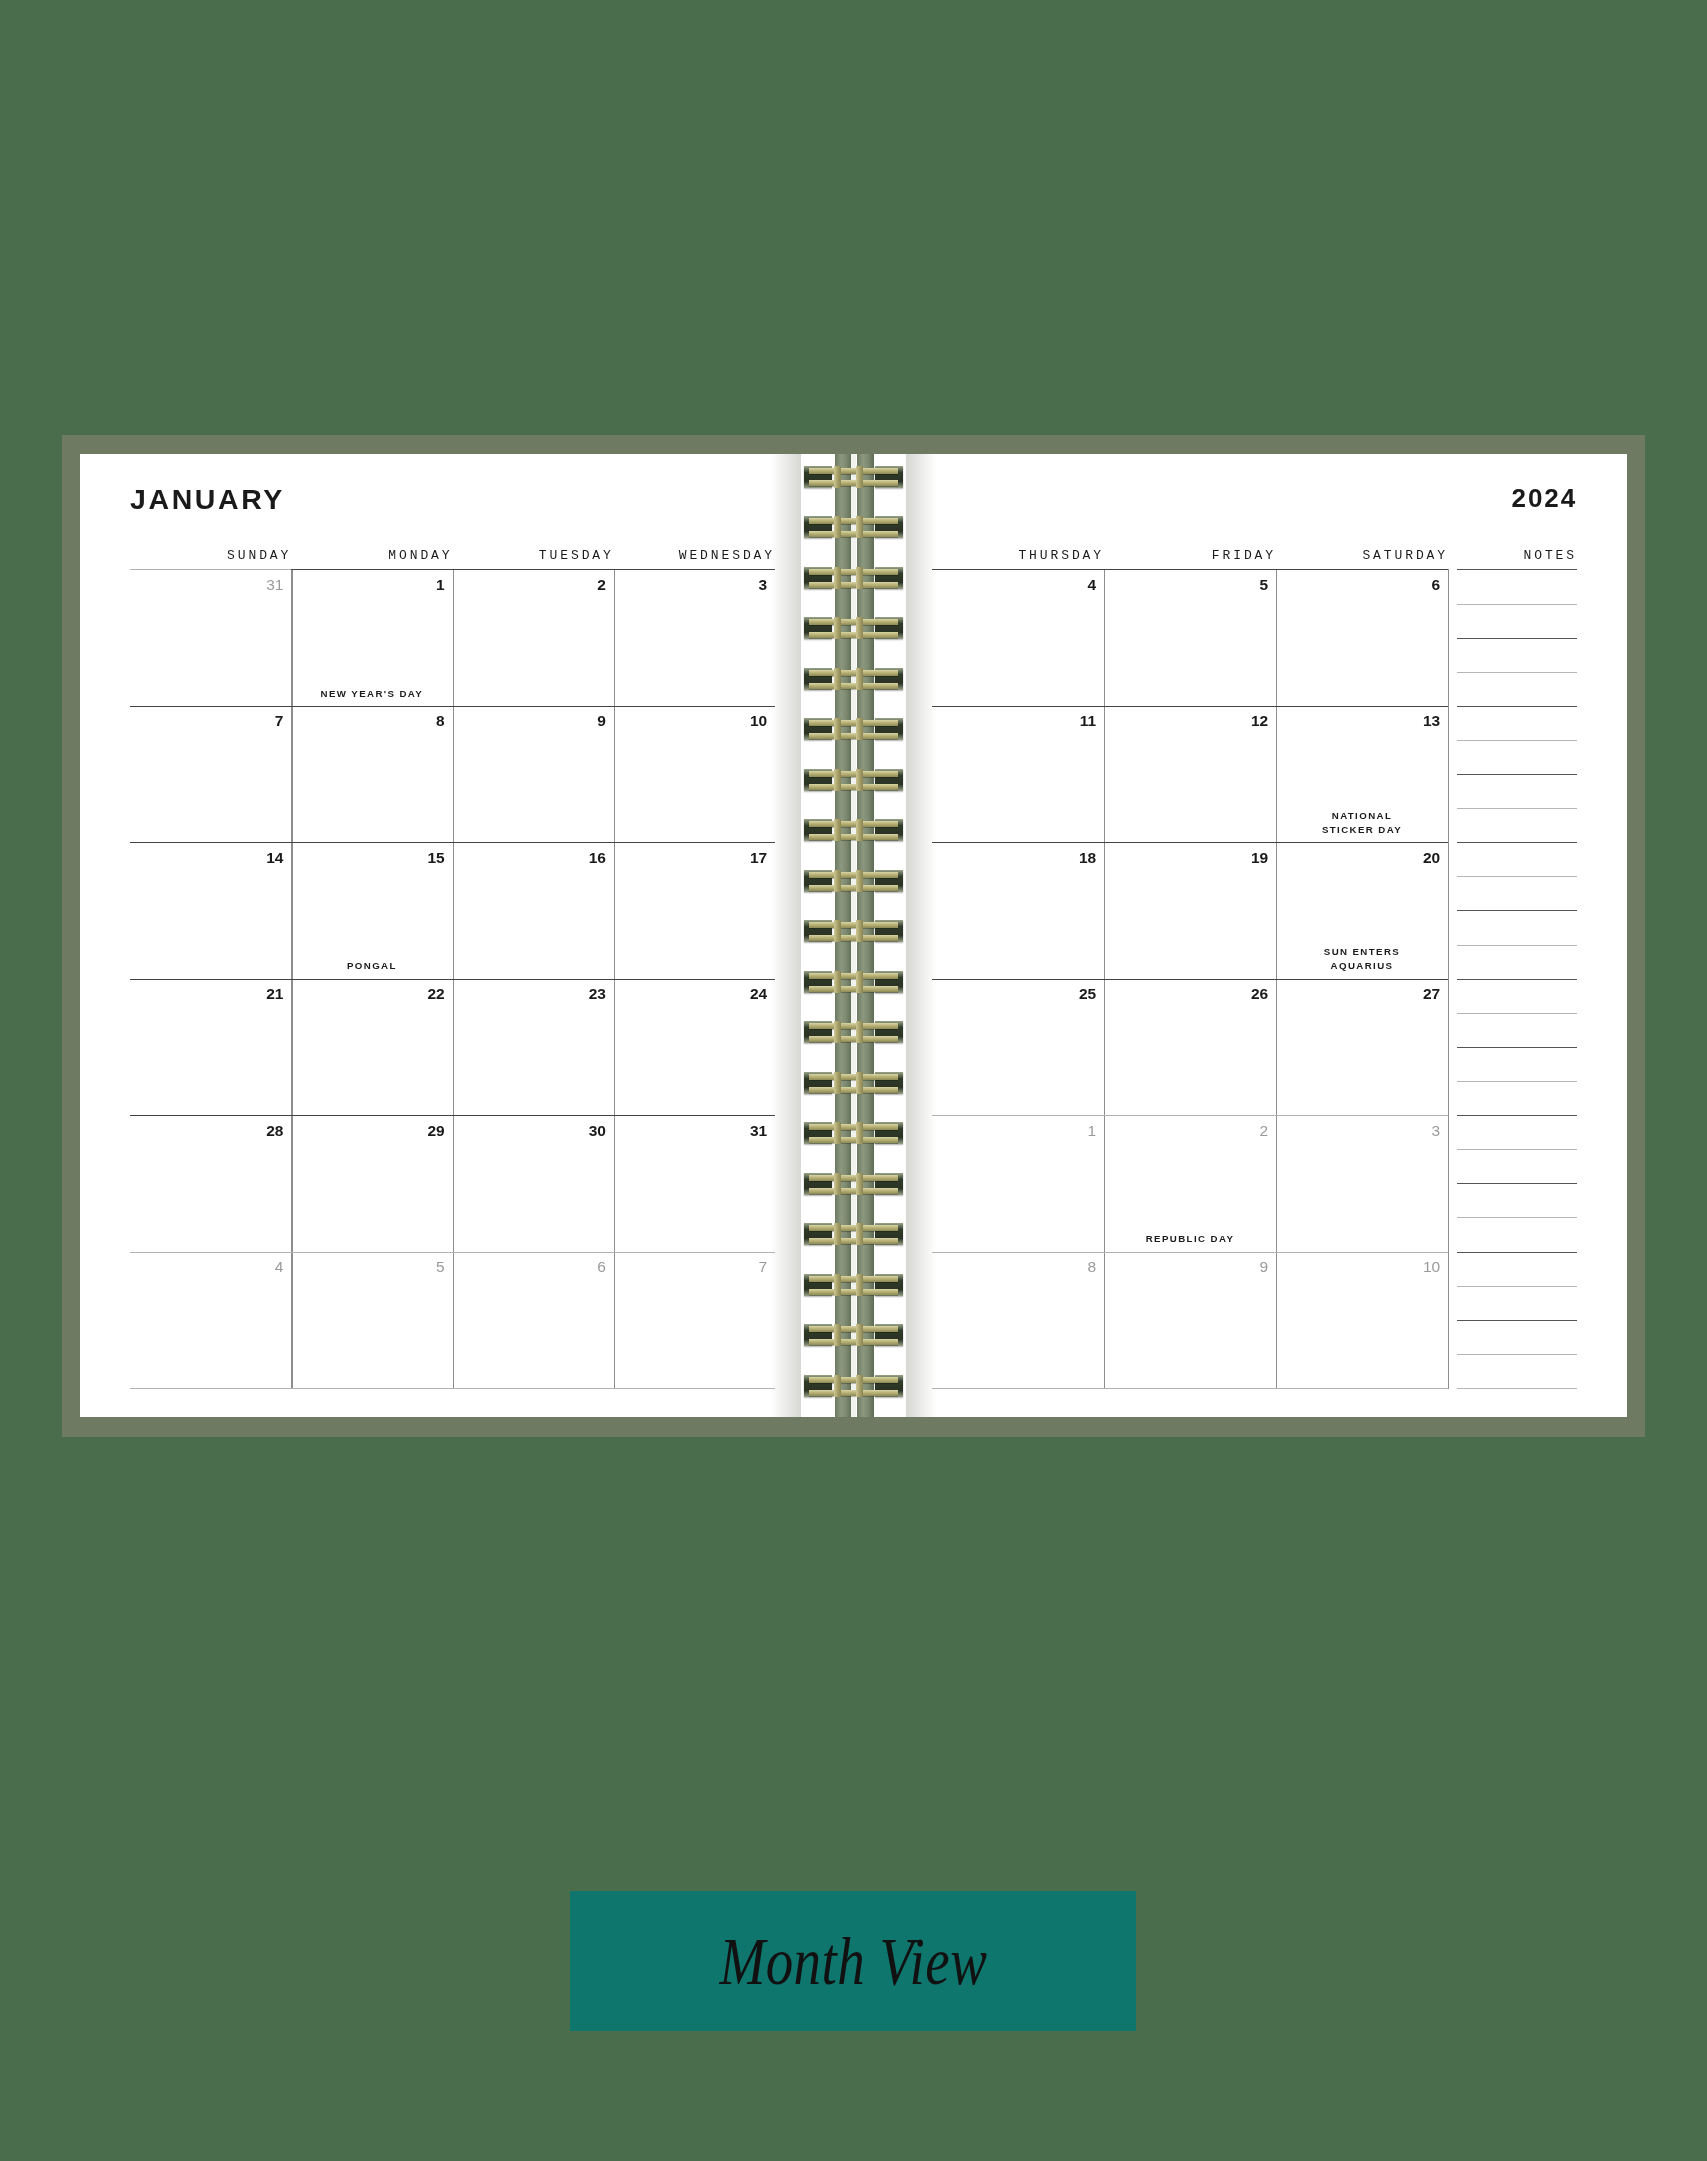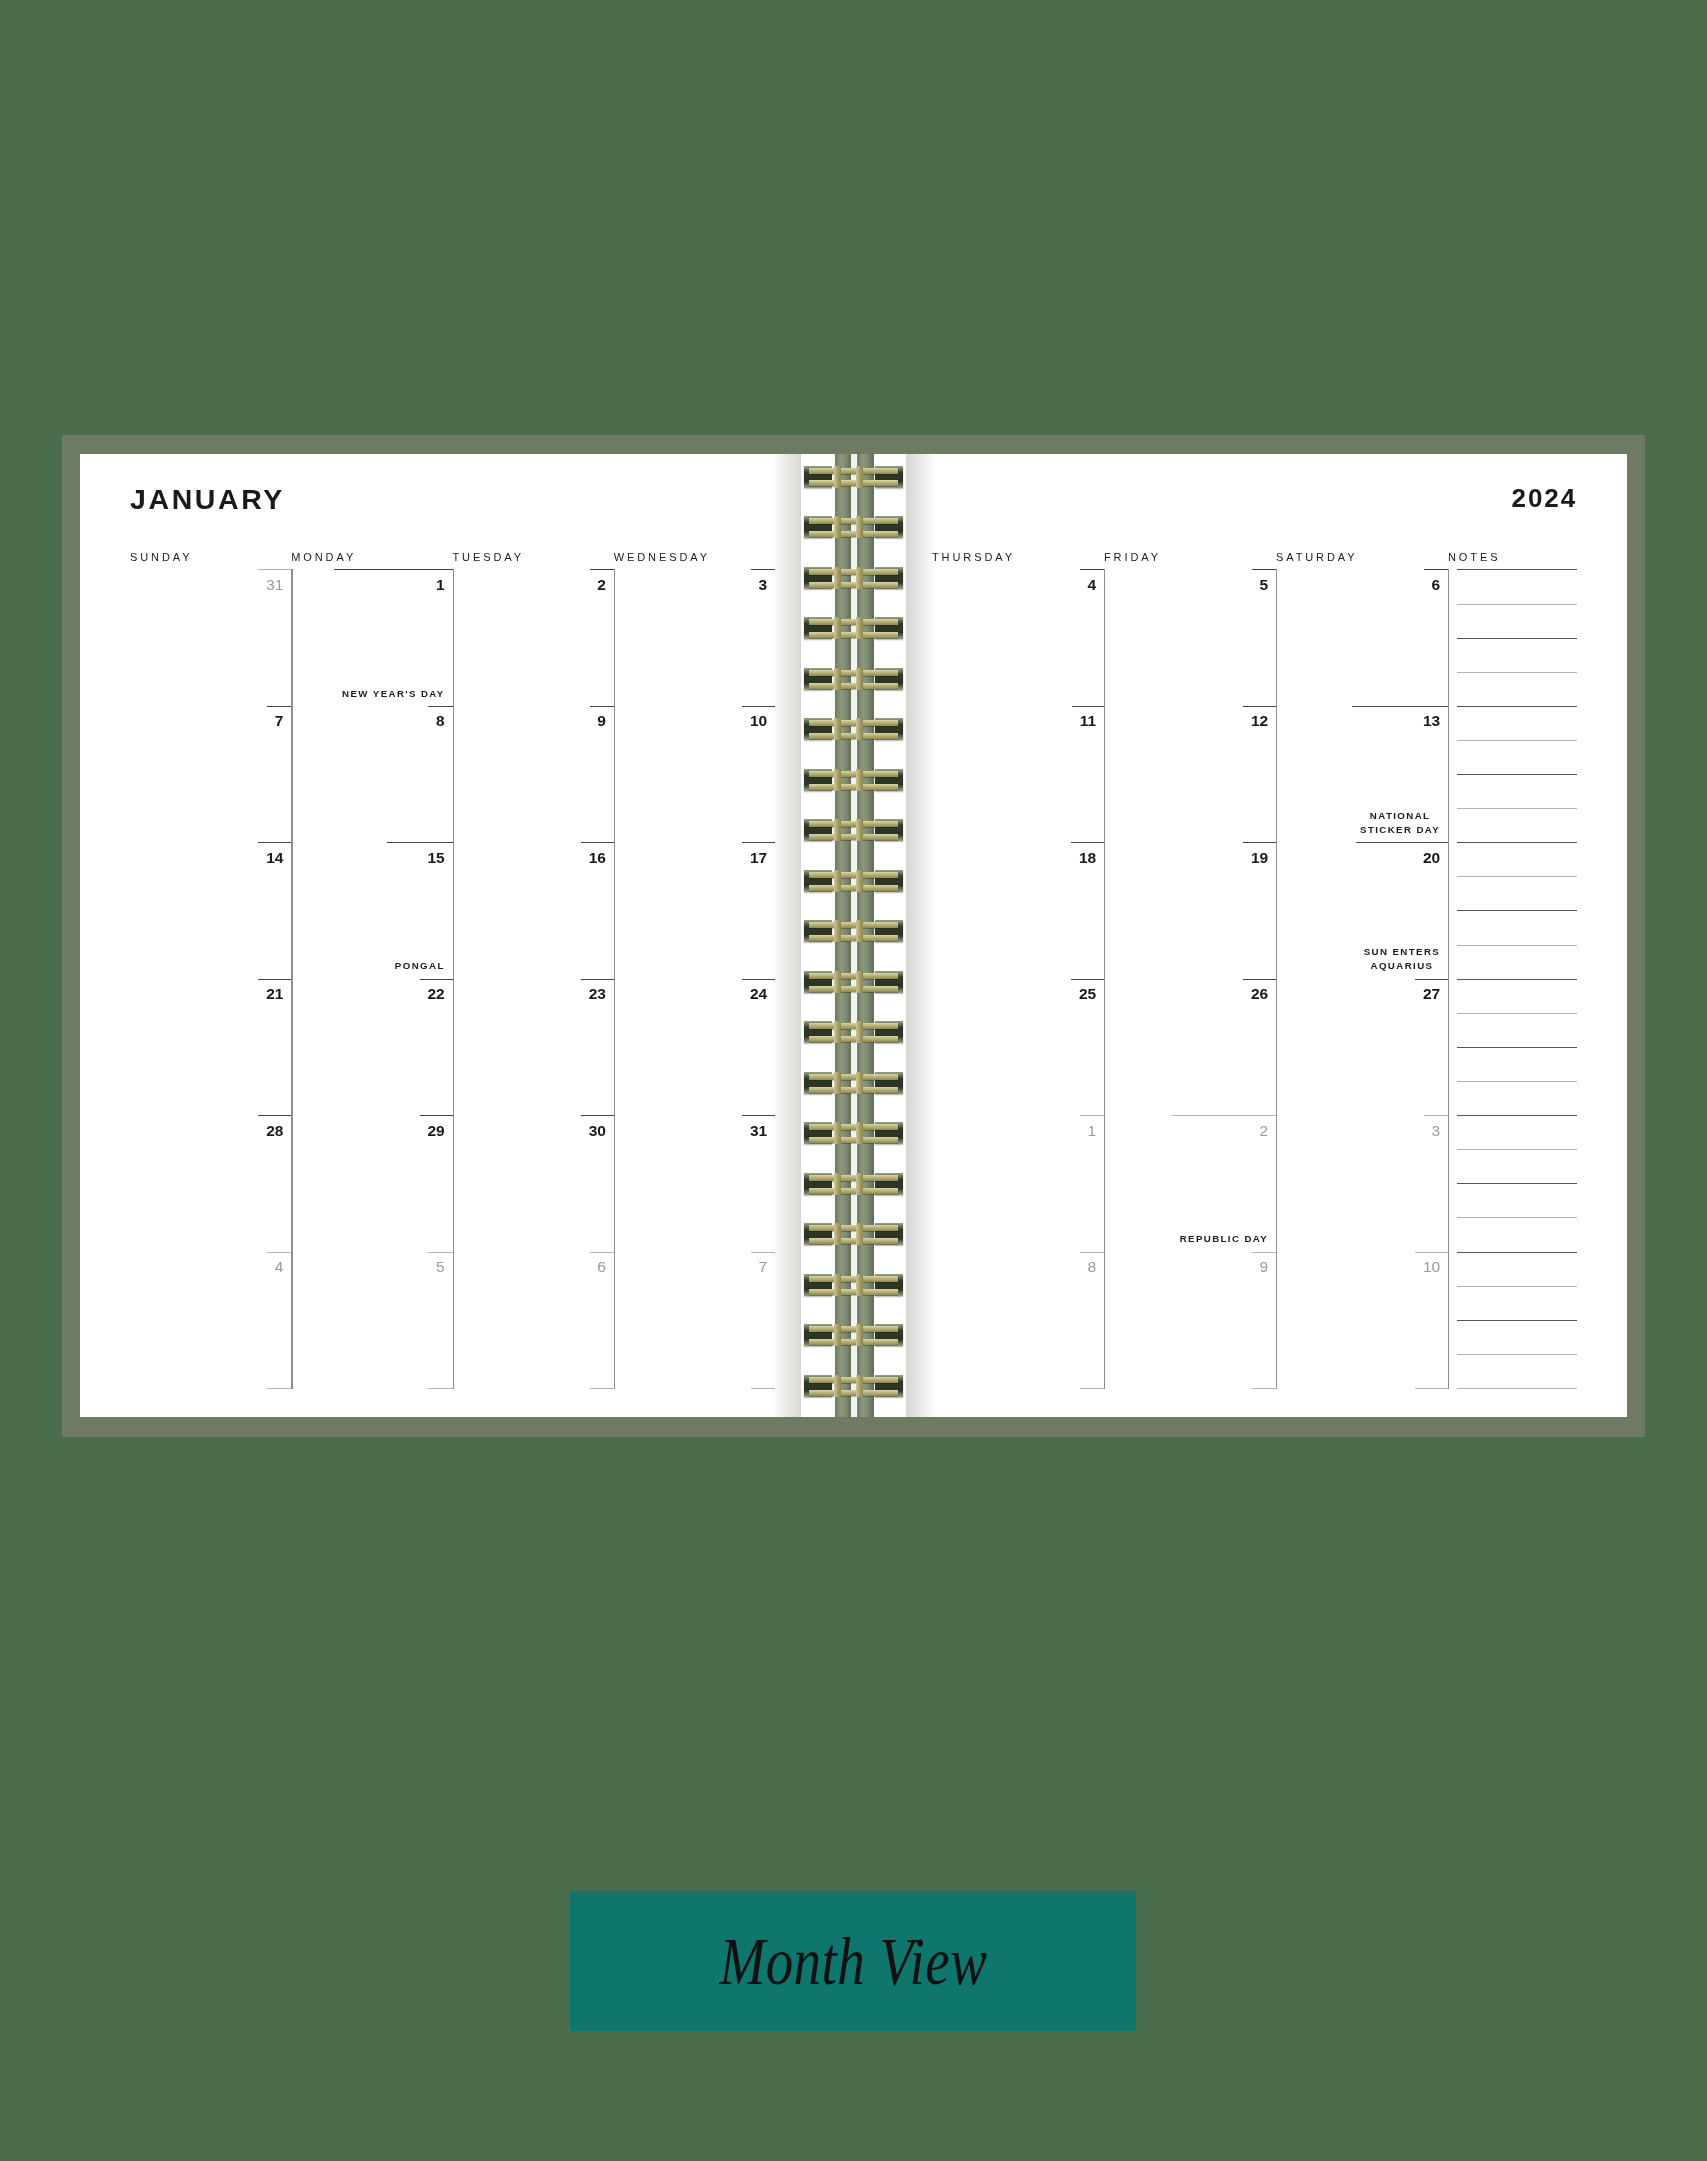--- a/index.html
+++ b/index.html
@@ -103,31 +103,30 @@
   }
   .year-title{
     font-size:26px; font-weight:700; letter-spacing:1.9px;
     color:#1a1a1a; line-height:1; margin-left:auto;
   }
 
   .dow-row{
     display:flex; height:34px; align-items:flex-end; padding-bottom:6.5px;
   }
   .dow{
-    flex:1 1 0; text-align:left;
-    font-size:11px; letter-spacing:2.9px; font-weight:500; color:#1b1b1b;
+    flex:1 1 0; text-align:right;
+    font-size:13px; letter-spacing:2.9px; font-weight:500; color:#1b1b1b;font-family:Liberation Mono, monospace;
   }
 
   .grid{
     flex:1 1 auto; display:flex;
   }
   .col{
     flex:1 1 0; display:flex; flex-direction:column;
     position:relative;
-    align-items:flex-end;
   }
   .col + .col::before{
     content:""; position:absolute; left:0; top:0; bottom:0; width:1.3px;
     background:#8e8e8e;
   }
   .cell{
     flex:1 1 0; position:relative;
     border-top:1.3px solid #444444;
     padding:6.5px 7.8px 0 7.8px;
     display:flex; flex-direction:column;

